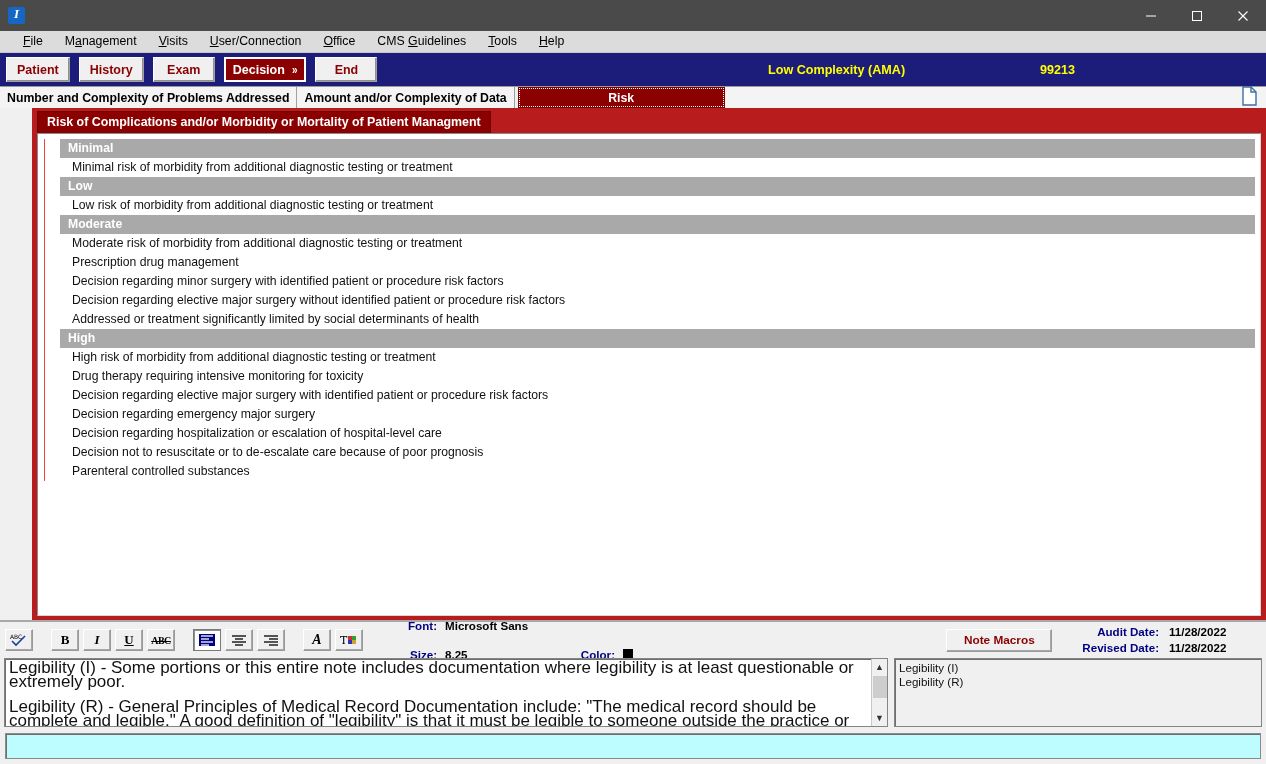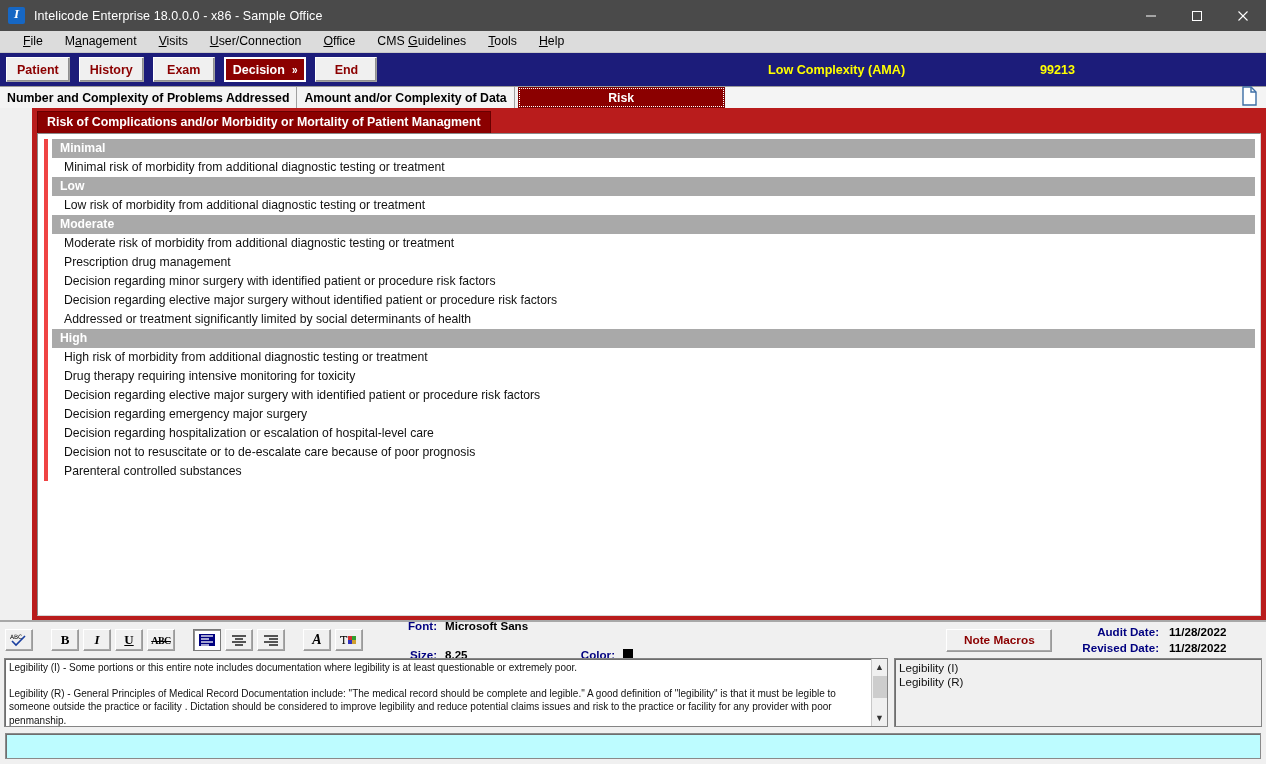--- a/index.html
+++ b/index.html
@@ -205,22 +205,22 @@
     background: #ffffff;
     border: 1px solid #8a8a8a;
     border-right-color: #d6d6d6;
     border-bottom-color: #d6d6d6;
     box-shadow: inset 1px 1px 0 #ffffff;
     overflow: hidden;
     padding: 5px 6px 0 6px;
     min-height: 0;
   }
   .list-inner {
-    border-left: 4px solid #ef4444;
-    padding-left: 4px;
+    border-left: 1px solid #ef4444;
+    padding-left: 15px;
   }
   .row {
     height: 19px;
     line-height: 19px;
     font-size: 12.2px;
     color: #111;
     padding-left: 12px;
     white-space: nowrap;
     overflow: hidden;
   }
@@ -323,21 +323,21 @@
     height: 69px;
     background: #ffffff;
     border: 1px solid #848484;
     box-shadow: inset 1px 1px 0 #6e6e6e;
     display: flex;
     overflow: hidden;
   }
   .note-text {
     flex: 1;
     padding: 2px 4px;
-    font-size: 10px;
+    font-size: 17px;
     color: #111;
     line-height: 13.5px;
     overflow: hidden;
   }
   .note-text p { margin: 0 0 12px 0; }
   .vscroll {
     width: 16px;
     background: #f0f0f0;
     border-left: 1px solid #c8c8c8;
     display: flex;
@@ -383,21 +383,20 @@
     box-shadow: inset 1px 1px 0 #6e6e6e;
   }
 </style>
 </head>
 <body>
 
 <div class="app">
 
   <div class="titlebar">
     <div class="title-icon"></div>
-    <div class="title-text">Intelicode Enterprise 18.0.0.0 - x86 - Sample Office</div>
     <div class="win-buttons">
       <div class="win-btn">
         <svg width="12" height="12" viewBox="0 0 12 12">
             <line x1="1" y1="6" x2="11" y2="6" stroke="#fff" stroke-width="1"></line>
           </svg>
       </div>
       <div class="win-btn">
         <svg width="12" height="12" viewBox="0 0 12 12">
             <rect x="1.5" y="1.5" width="9" height="9" fill="none" stroke="#fff" stroke-width="1"></rect>
           </svg>

